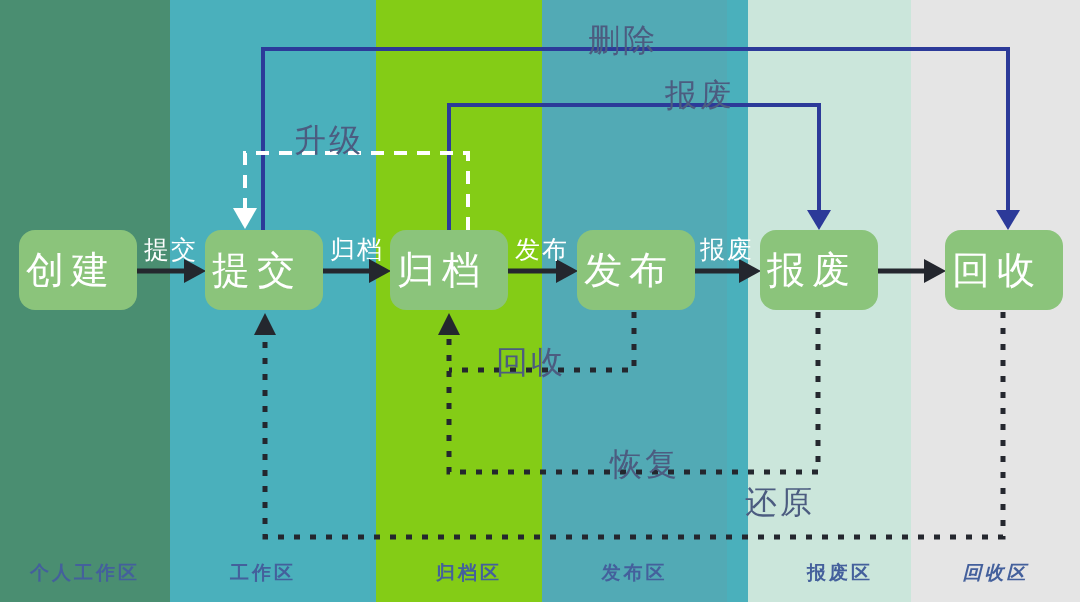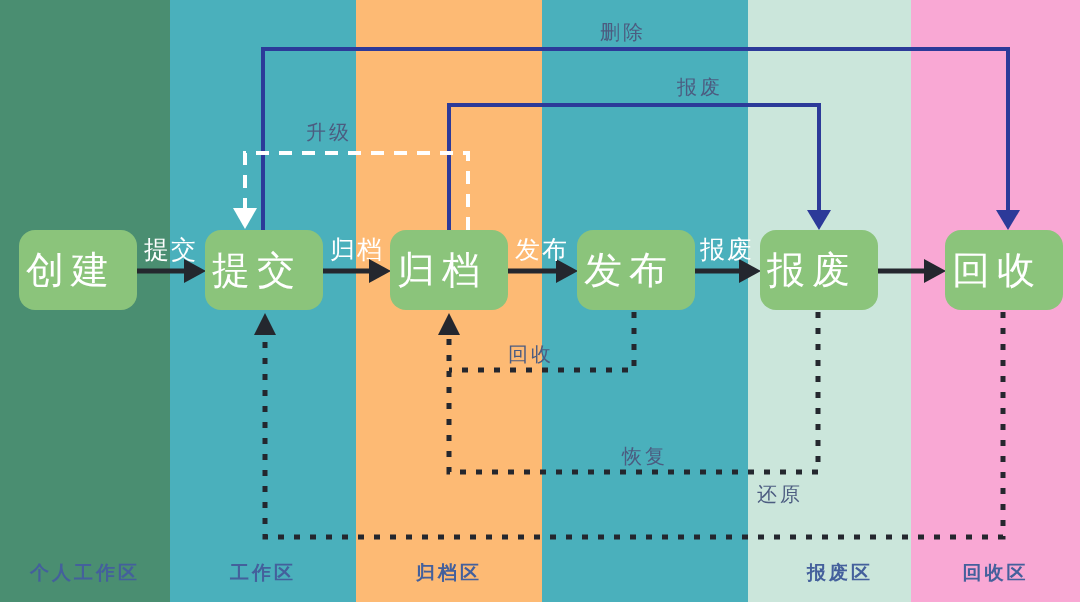--- a/index.html
+++ b/index.html
@@ -25,41 +25,44 @@
     color:#ffffff; font-size:38px; letter-spacing:7px;
     text-indent:7px; white-space:nowrap;
   }
 
   .flow-label {
     position:absolute; top:233px; transform:translateX(-50%);
     color:#ffffff; font-size:25px; letter-spacing:2px; white-space:nowrap;
   }
   .conn-label {
     position:absolute; transform:translateX(-50%);
-    color:#4c5c80; font-size:20px; letter-spacing:3px; white-space:nowrap;
+    color:#4c5c80; font-size:32px; letter-spacing:3px; white-space:nowrap;
   }
 </style>
 </head>
 <body>
 
 <div class="canvas">
 
   <div class="zone" style="left: 0px; width: 170px; background: rgb(74, 142, 113);">
     <span class="zone-label">个人工作区</span>
   </div>
   <div class="zone" style="left: 170px; width: 186px; background: rgb(74, 176, 188);">
     <span class="zone-label">工作区</span>
   </div>
-  <div class="zone" style="left: 356px; width: 186px; background: #fdba74;">
+  <div class="zone" style="left: 376px; width: 186px; background: #84cc16;">
     <span class="zone-label">归档区</span>
+  </div>
+  <div class="zone" style="left: 542px; width: 185px; background: rgb(82, 170, 181);">
+    <span class="zone-label">发布区</span>
   </div>
   <div class="zone" style="left: 748px; width: 184px; background: rgb(203, 230, 219);">
     <span class="zone-label">报废区</span>
   </div>
-  <div class="zone" style="left: 911px; width: 169px; background: #f9a8d4;">
+  <div class="zone" style="left: 911px; width: 169px; background: #e5e5e5; font-style: italic;">
     <span class="zone-label">回收区</span>
   </div>
 
   <svg class="connectors" viewBox="0 0 1080 602" xmlns="http://www.w3.org/2000/svg">
 
     <g stroke="#2c3a99" stroke-width="4" fill="none">
       <polyline points="263,230 263,49 1008,49 1008,211"></polyline>
     </g>
     <polygon points="996,210 1020,210 1008,230" fill="#2c3a99"></polygon>
 

